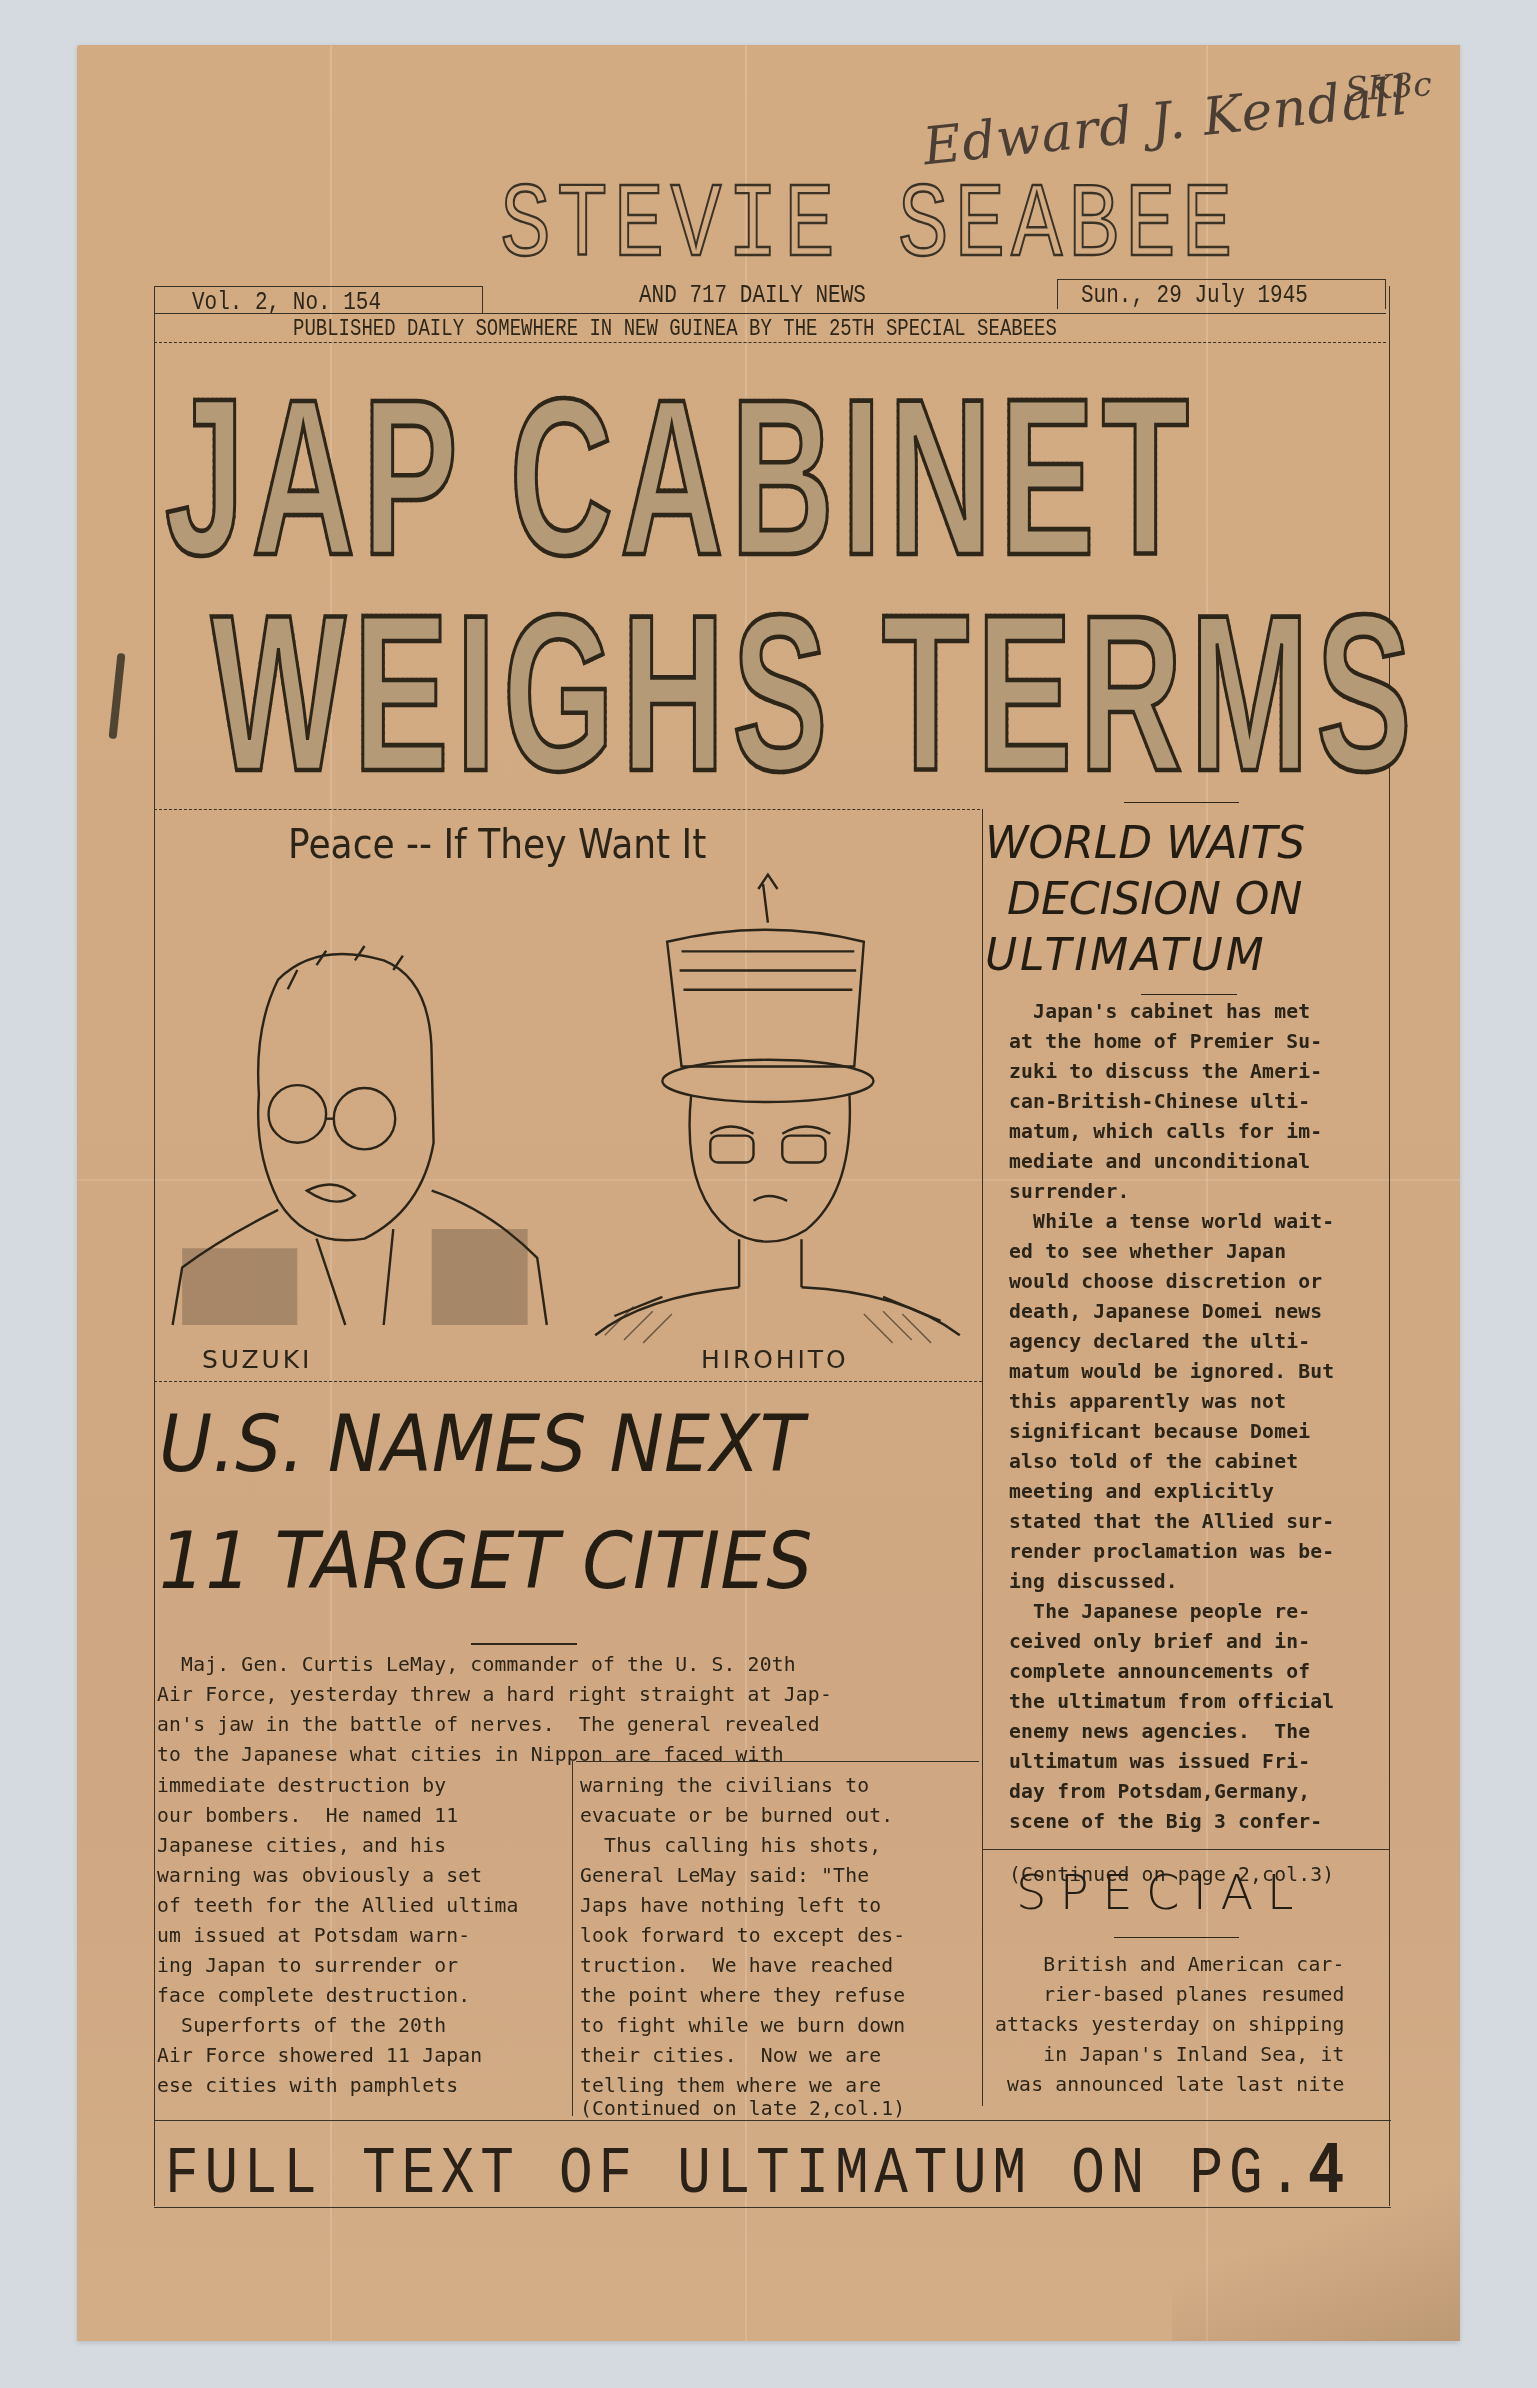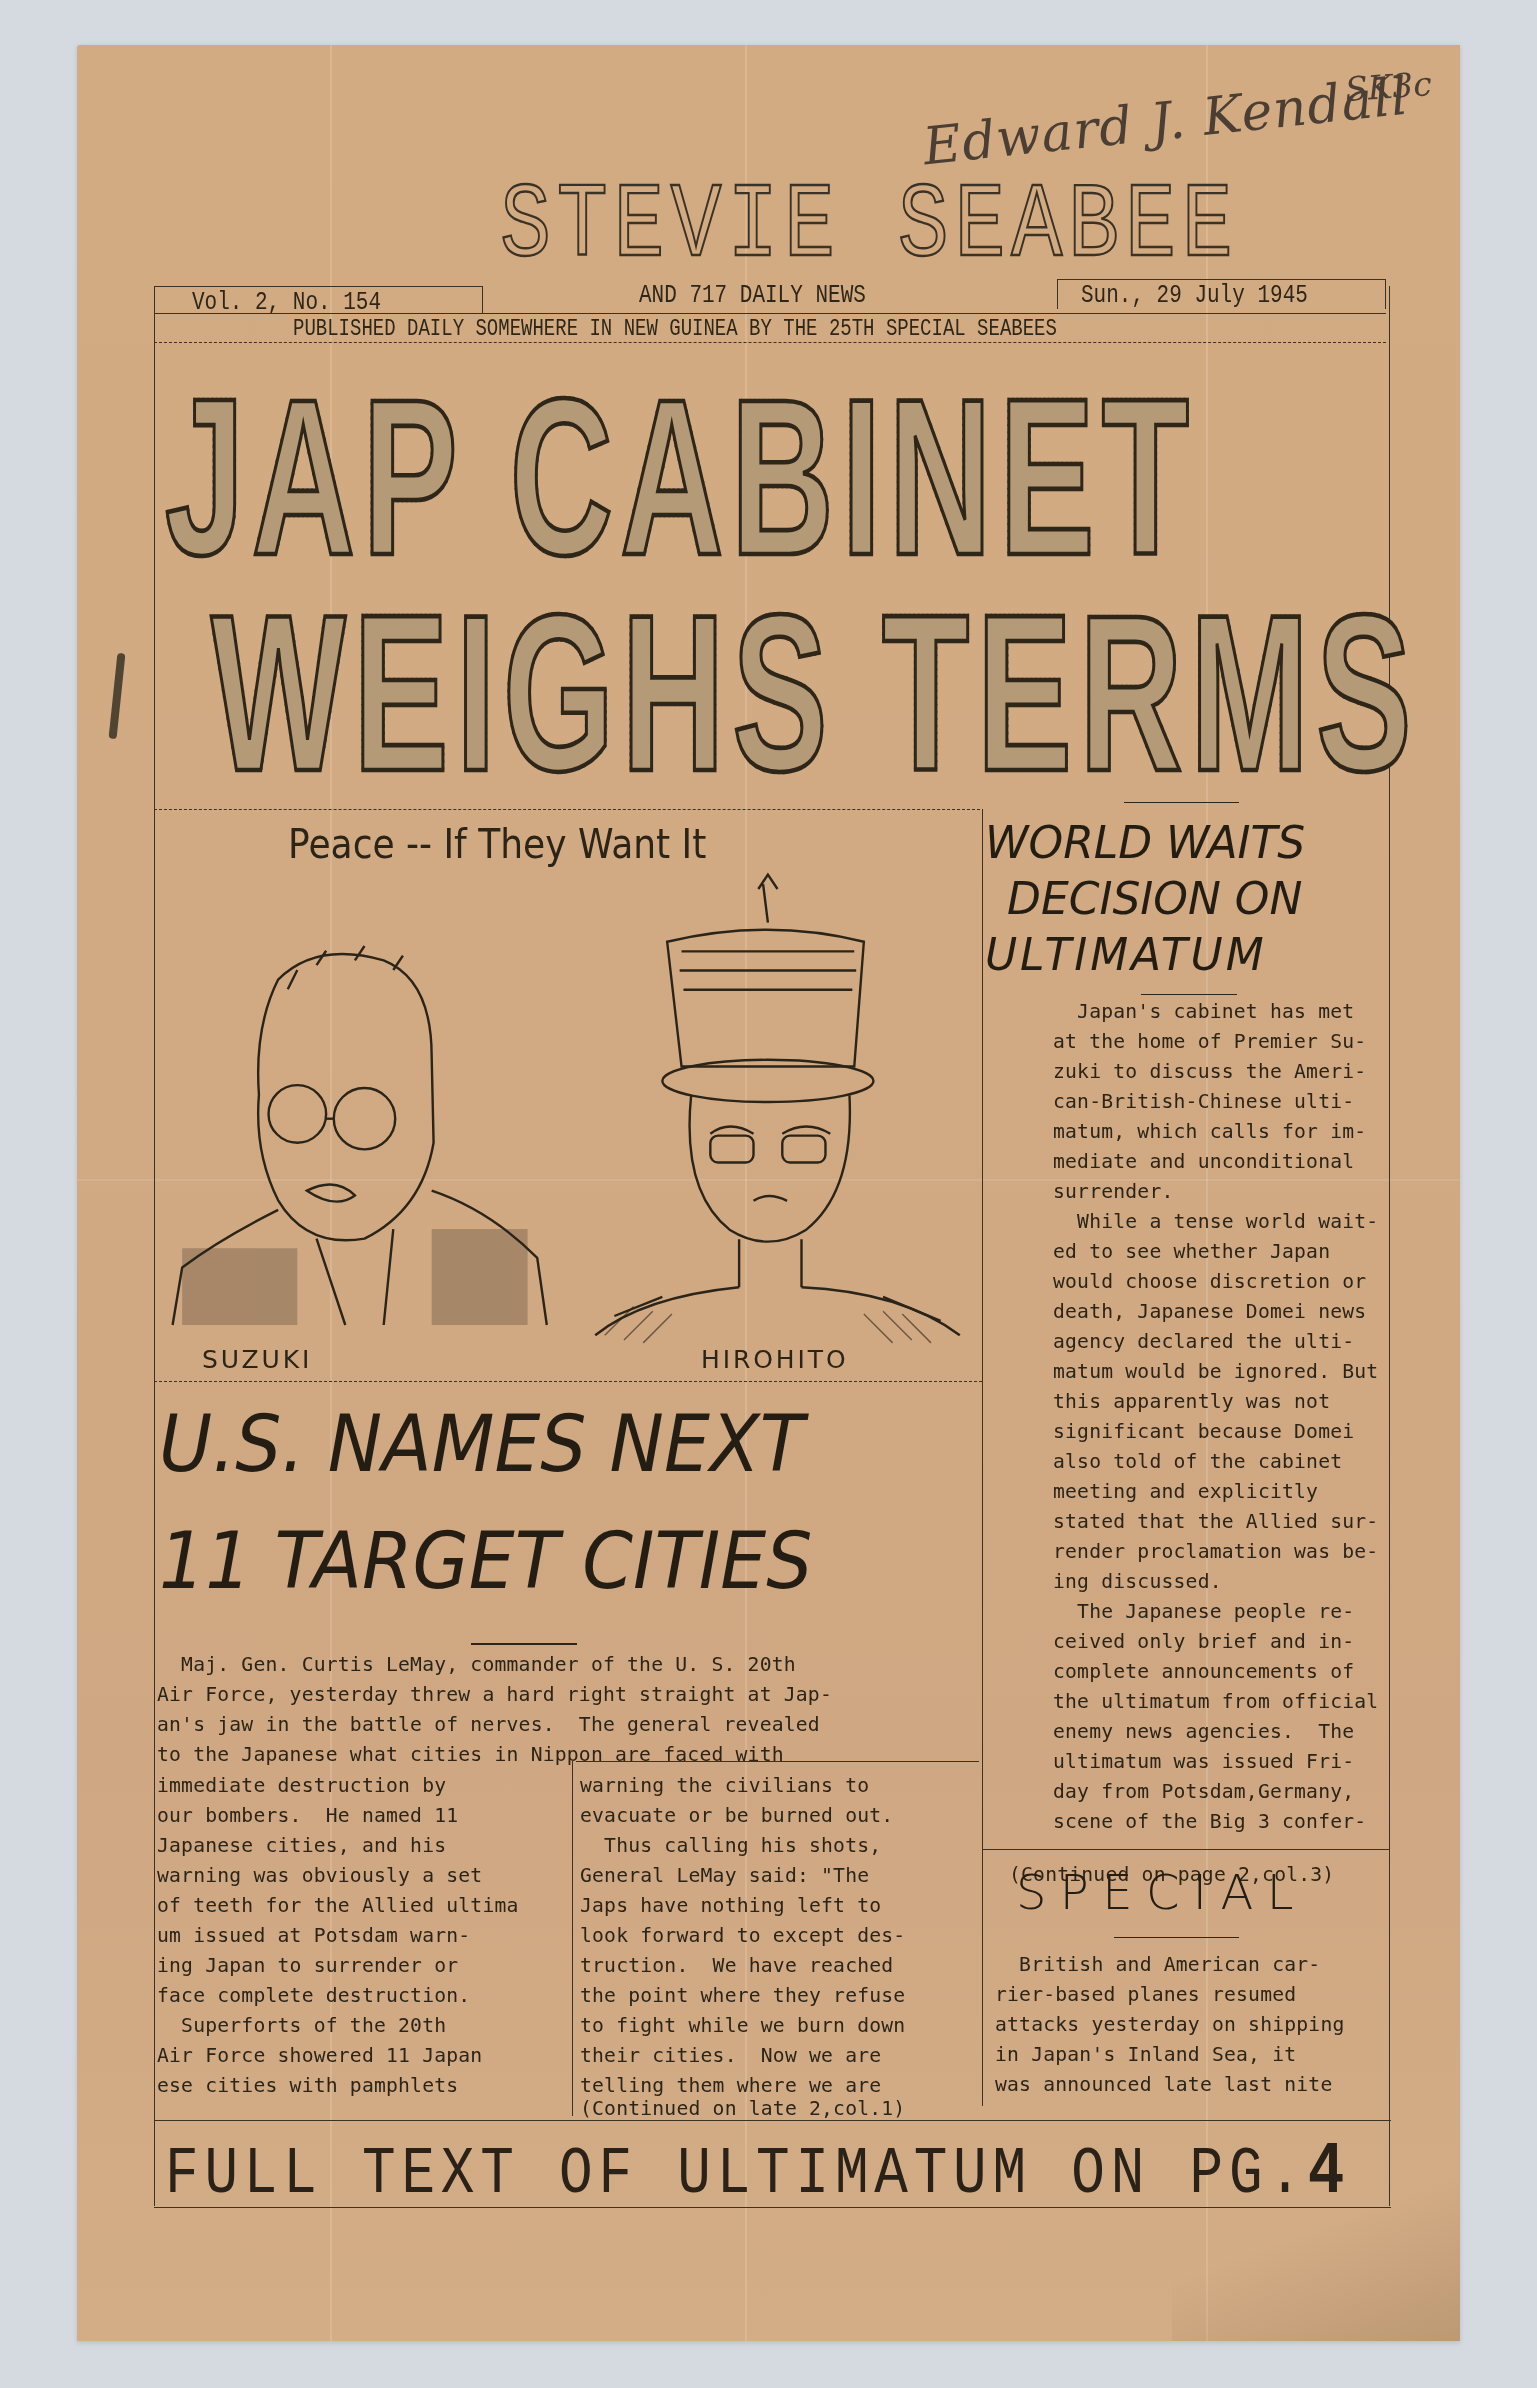--- a/index.html
+++ b/index.html
@@ -187,21 +187,21 @@
 their cities.  Now we are
 telling them where we are</div>
 <div class="body-text" style="left:580px;top:2094px;">(Continued on late 2,col.1)</div>
 
 <div class="thin-head" style="left:985px;top:815px;font-size:44px;line-height:56px;">
   <span>WORLD WAITS</span>
   <span style="margin-left:22px;">DECISION ON</span>
   <span style="letter-spacing:2.9px;">ULTIMATUM</span>
 </div>
 <div class="short-rule" style="left:1141px;top:994px;width:96px;border-top-width:1.9px;"></div>
-<div class="body-text" style="left:1053px;top:997px;">  Japan's cabinet has met
+<div class="body-text" style="left:1009px;top:997px;font-weight:bold;">  Japan's cabinet has met
 at the home of Premier Su-
 zuki to discuss the Ameri-
 can-British-Chinese ulti-
 matum, which calls for im-
 mediate and unconditional
 surrender.
   While a tense world wait-
 ed to see whether Japan
 would choose discretion or
 death, Japanese Domei news
@@ -220,21 +220,21 @@
 the ultimatum from official
 enemy news agencies.  The
 ultimatum was issued Fri-
 day from Potsdam,Germany,
 scene of the Big 3 confer-</div>
 <div class="body-text" style="left:1009px;top:1860px;">(Continued on page 2,col.3)</div>
 <div class="hline" style="left:982px;top:1849px;width:407px;"></div>
 
 <div class="bulletin-title">SPECIAL</div>
 <div class="short-rule" style="left:1114px;top:1937px;width:125px;border-top-width:1.9px;"></div>
-<div class="body-text" style="left:995px;top:1950px;">  British and American car-
+<div class="body-text" style="left:995px;top:1950px;text-align:right;">  British and American car-
 rier-based planes resumed
 attacks yesterday on shipping
 in Japan's Inland Sea, it
 was announced late last nite</div>
 
 <div class="hline" style="left:154px;top:2120px;width:1237px;"></div>
 <div class="banner">
   <span>FULL TEXT OF ULTIMATUM ON PG.</span><span class="banner-num">4</span>
 </div>
 <div class="hline" style="left:154px;top:2207px;width:1237px;"></div>

